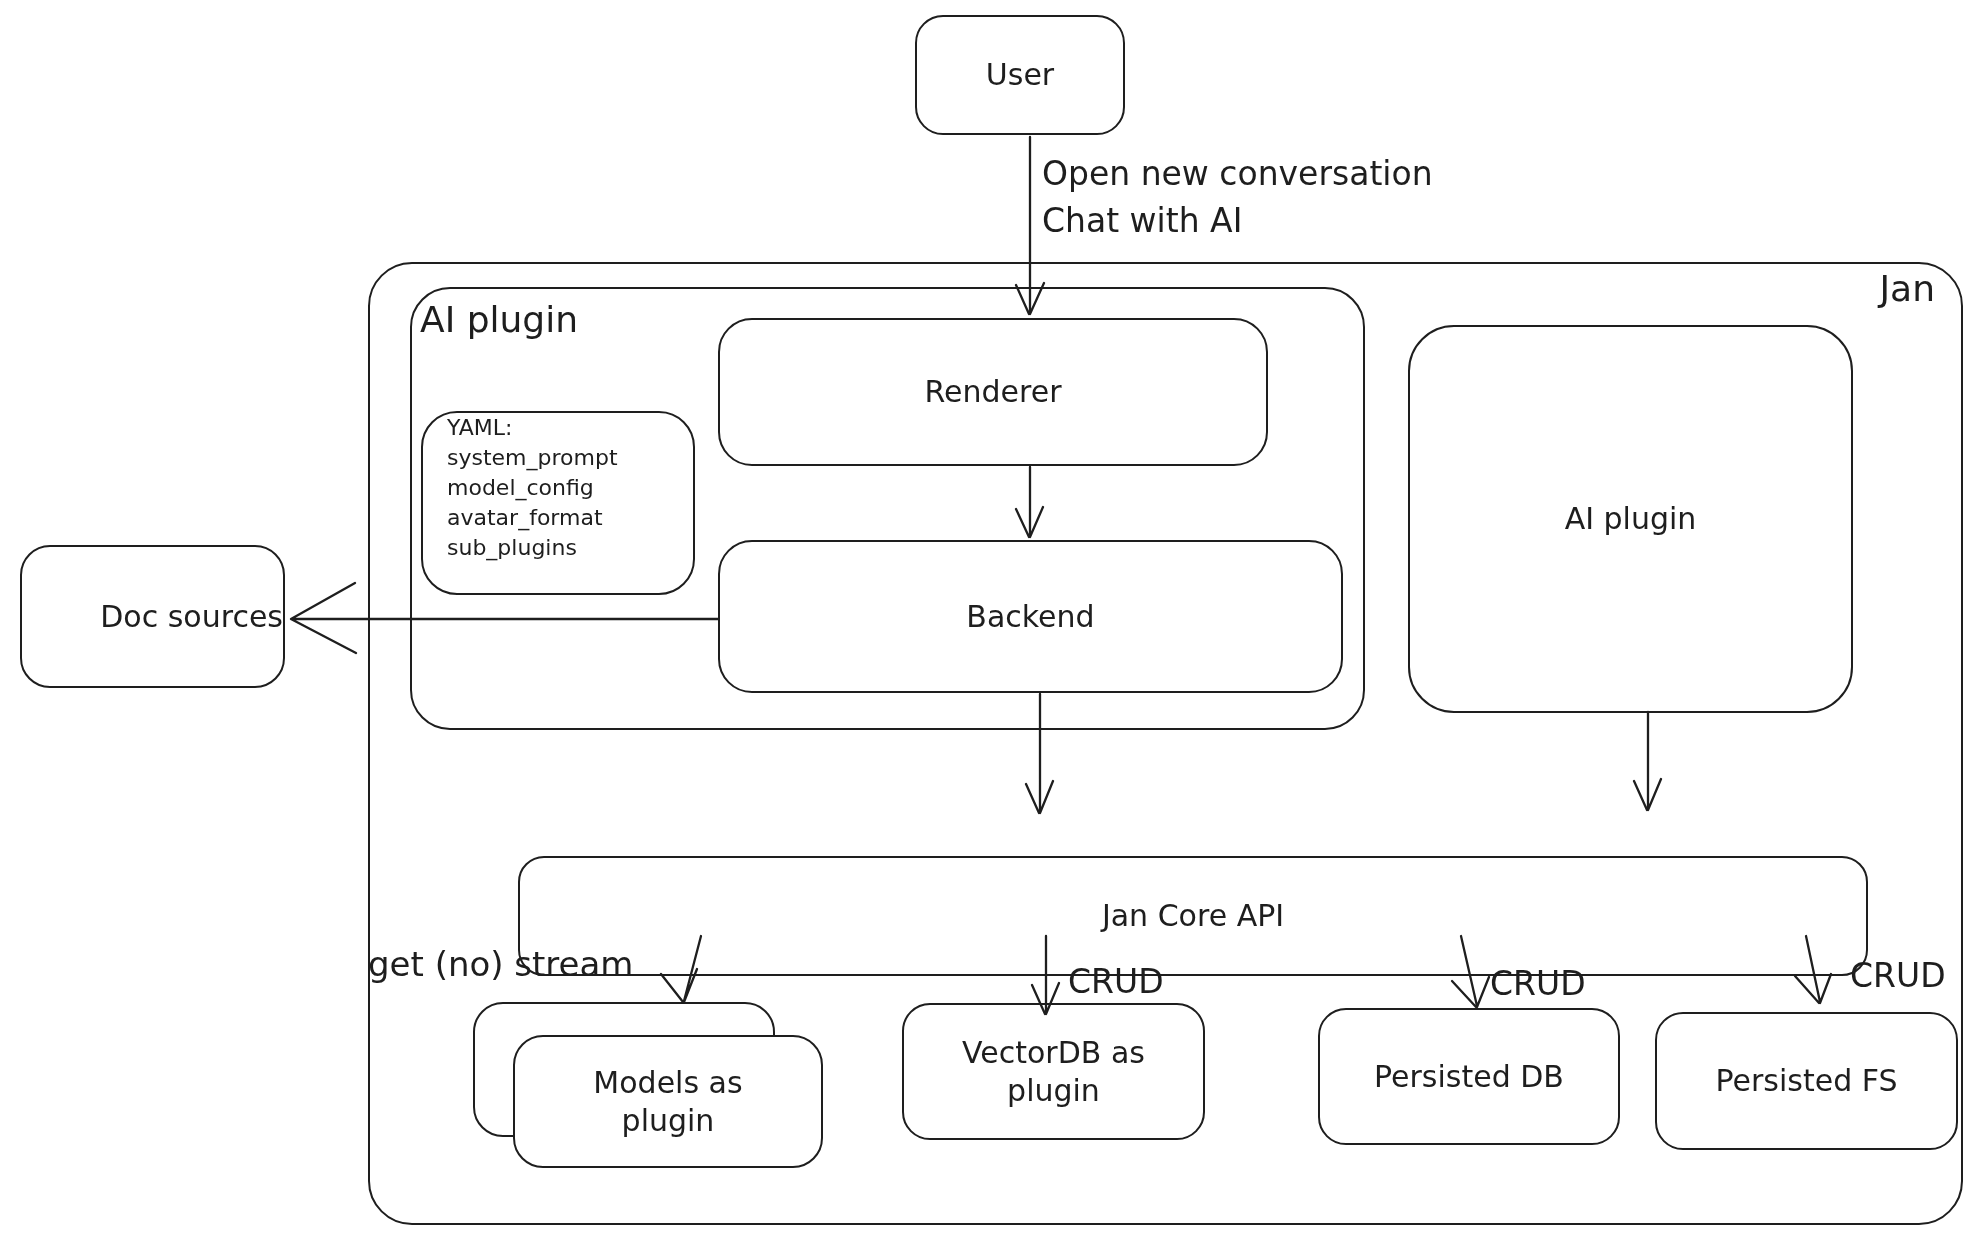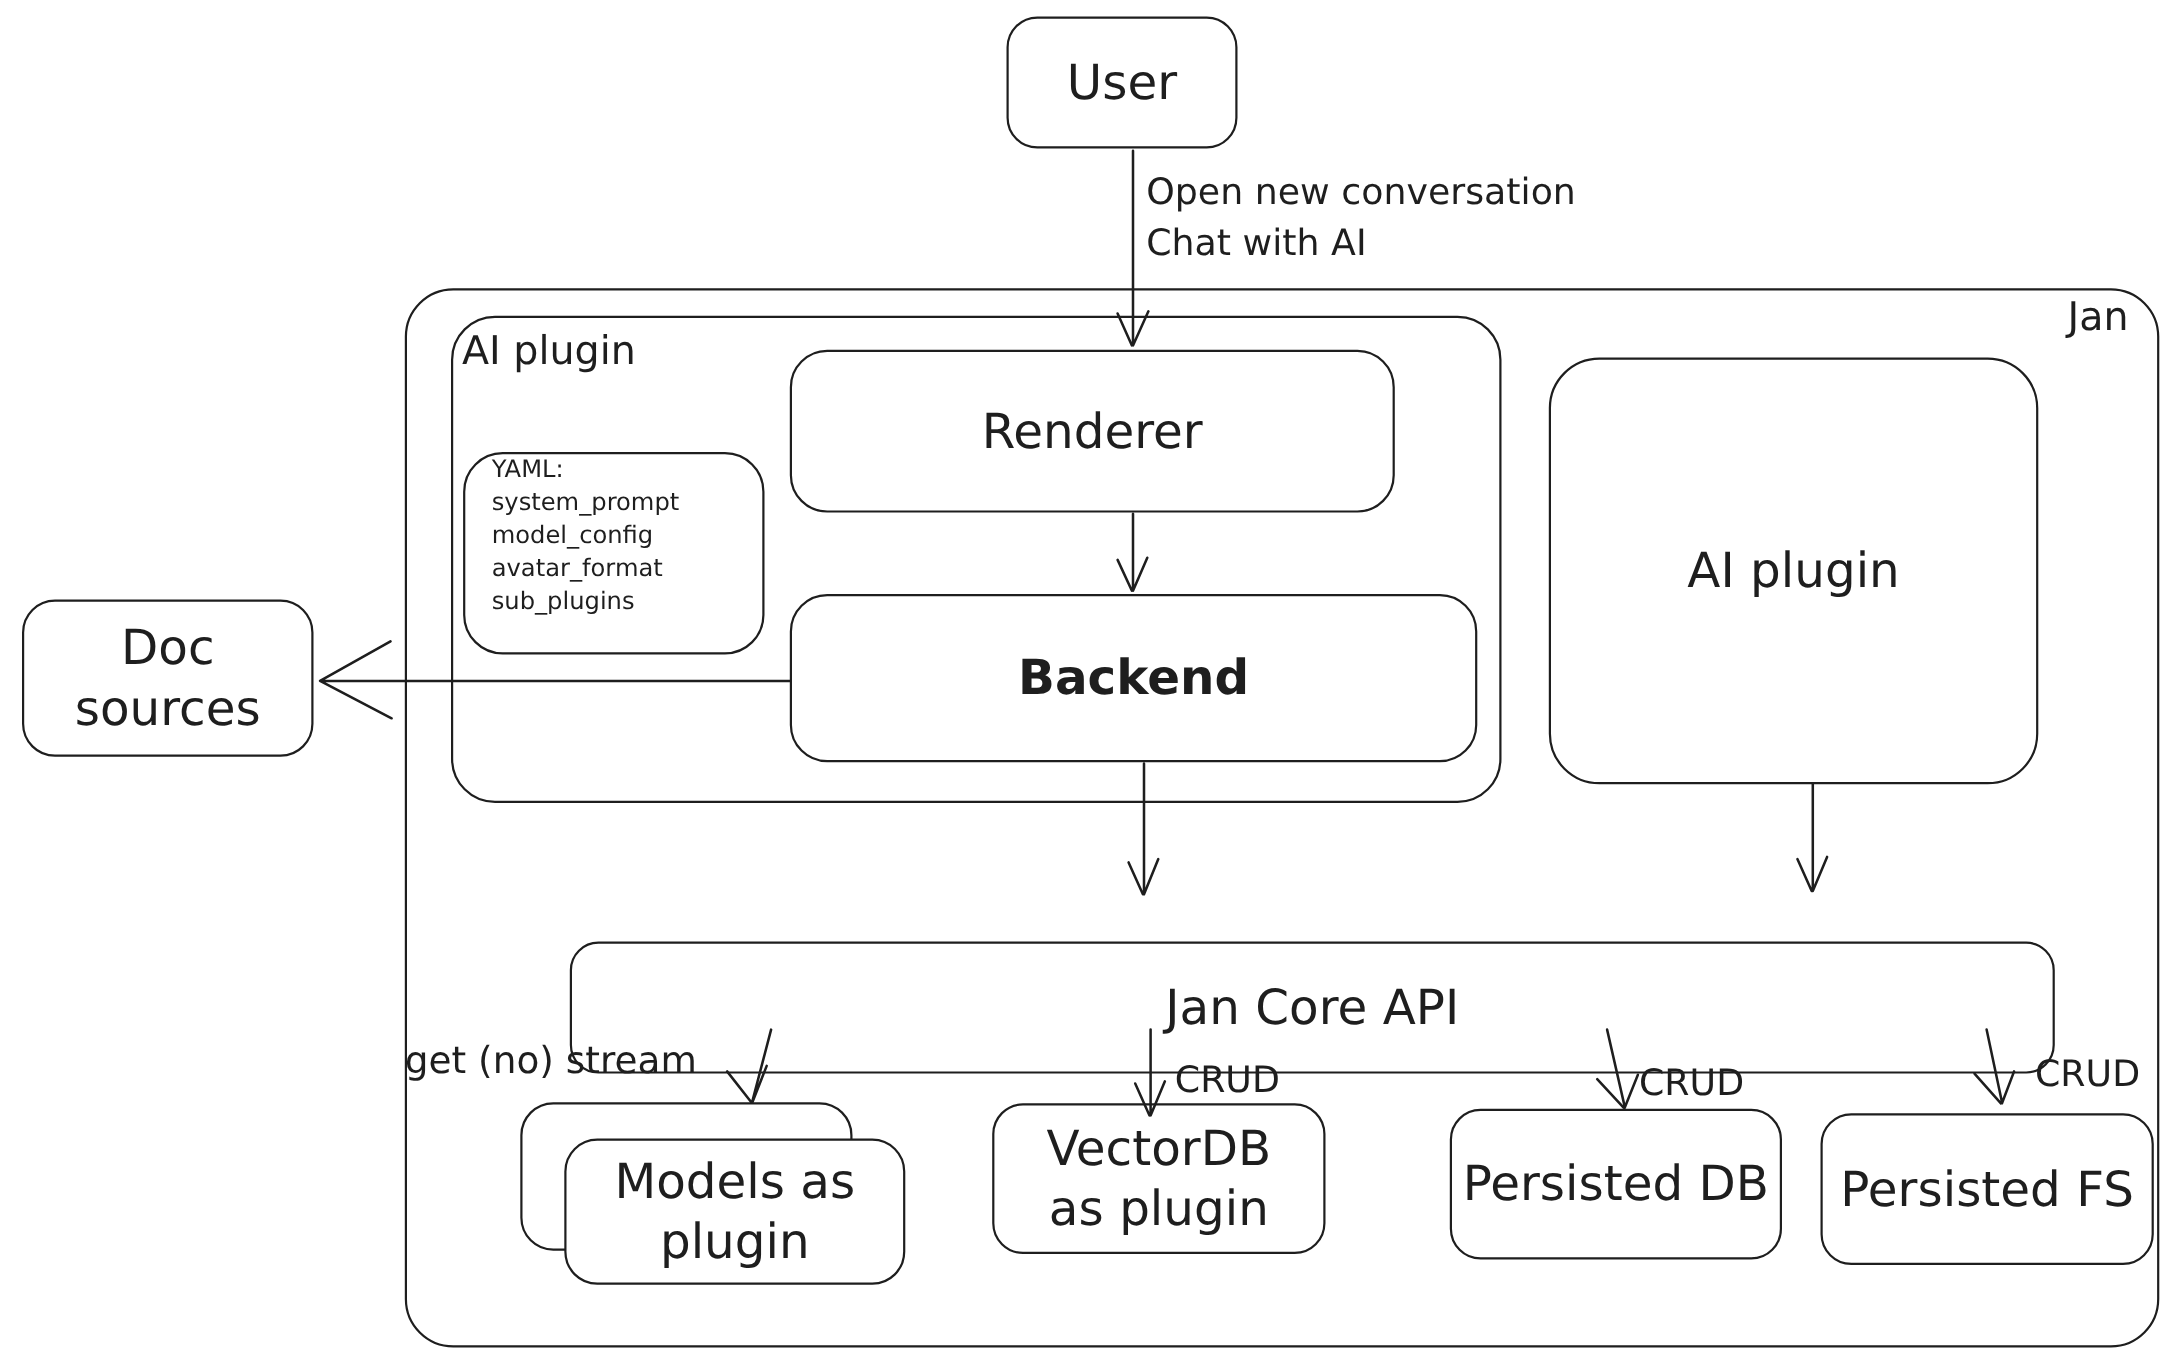--- a/index.html
+++ b/index.html
@@ -29,21 +29,21 @@
   .container {
     position: absolute;
     border: 2.5px solid #1e1e1e;
     background: transparent;
     box-sizing: border-box;
   }
   .label {
     position: absolute;
     white-space: nowrap;
   }
-  .node-text { font-size: 44px; line-height: 1.25; }
+  .node-text { font-size: 30px; line-height: 1.25; }
   svg.edges {
     position: absolute;
     left: 0; top: 0;
     pointer-events: none;
   }
   svg.edges path {
     stroke: #1e1e1e;
     stroke-width: 2.3;
     fill: none;
     stroke-linecap: round;
@@ -72,21 +72,21 @@
   </div>
 
   <div class="node" style="left:421px; top:411px; width:274px; height:184px; border-radius:36px; justify-content:flex-start; align-items:flex-start; padding:0 10px 10px 24px; font-size:22px; line-height:30px; text-align:left; flex-direction:column;">
     <div>YAML:</div>
     <div>system_prompt</div>
     <div>model_config</div>
     <div>avatar_format</div>
     <div>sub_plugins</div>
   </div>
 
-  <div class="node node-text" style="left:718px; top:540px; width:625px; height:153px; border-radius:34px;font-weight:bold;">
+  <div class="node node-text" style="left:718px; top:540px; width:625px; height:153px; border-radius:34px;">
     <span>Backend</span>
   </div>
 
   <div class="node node-text" style="left:20px; top:545px; width:265px; height:143px; border-radius:30px;justify-content:flex-end;">
     <span>Doc sources</span>
   </div>
 
   <div class="node node-text" style="left:1408px; top:325px; width:445px; height:388px; border-radius:46px;">
     <span>AI plugin</span>
   </div>

